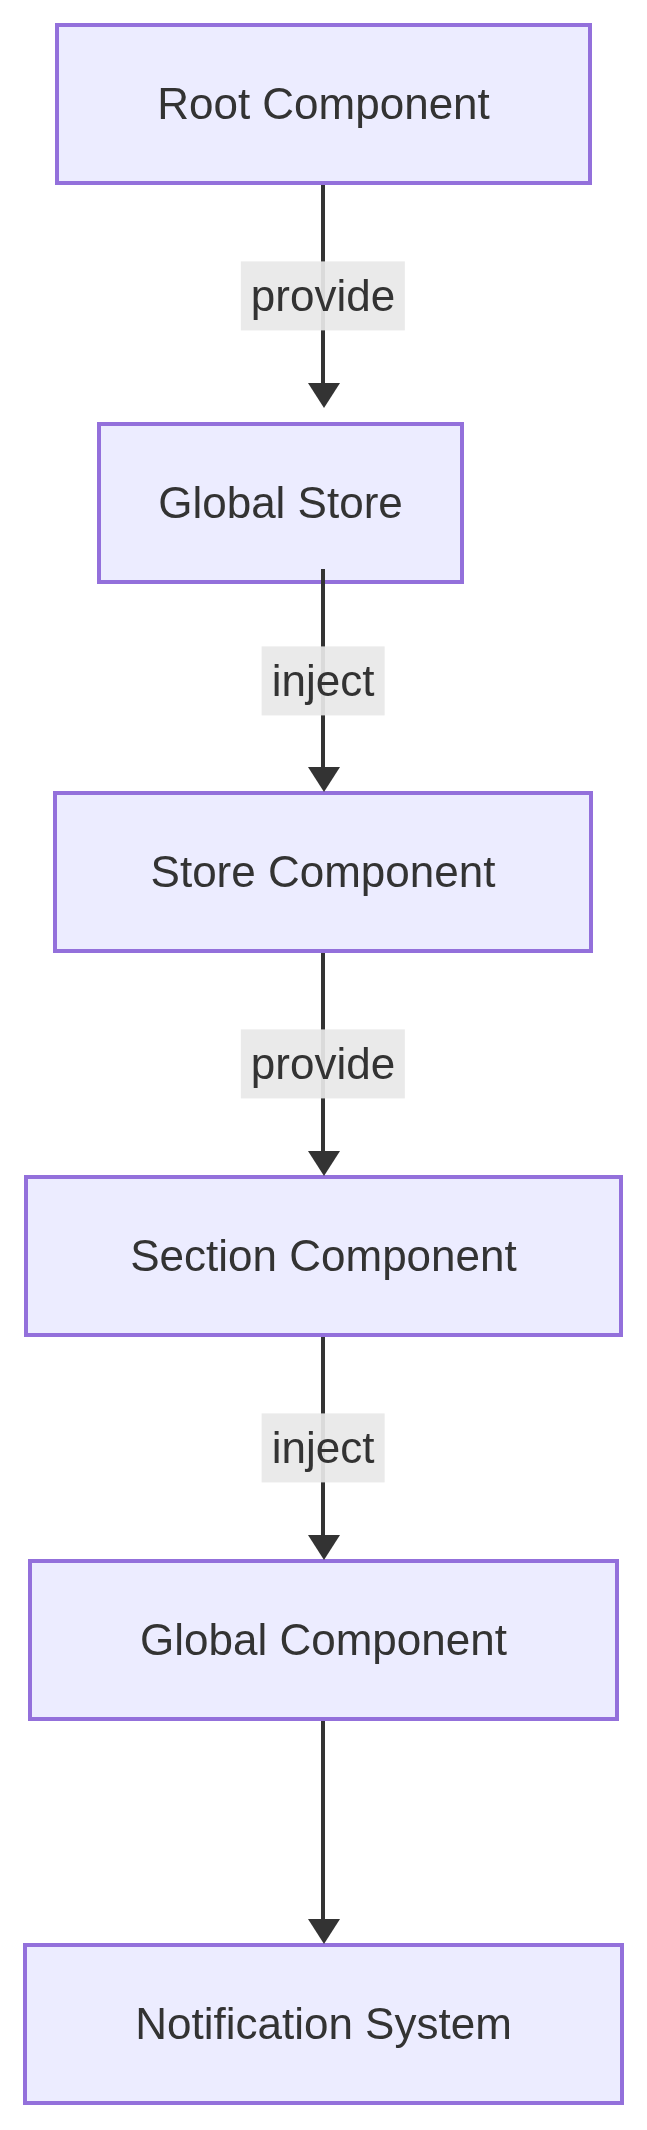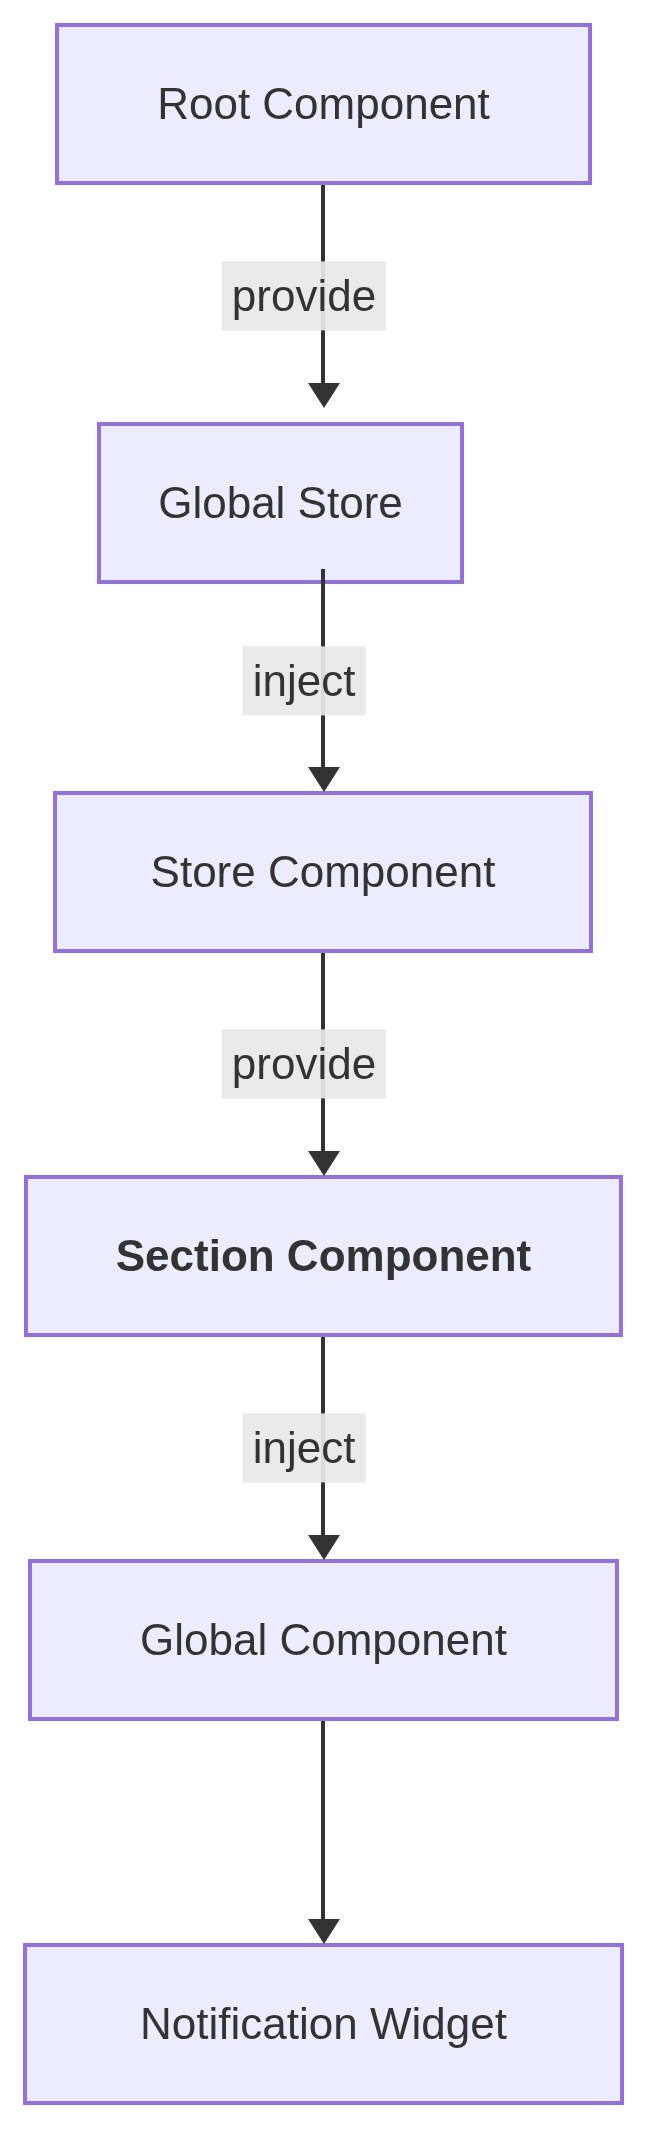--- a/index.html
+++ b/index.html
@@ -39,21 +39,21 @@
     position: absolute;
     left: 308px;
     width: 0;
     height: 0;
     border-left: 16px solid transparent;
     border-right: 16px solid transparent;
     border-top: 25px solid var(--color-edge-line, #333333);
   }
   .edge-label {
     position: absolute;
-    left: 304px;
+    left: 323px;
     transform: translate(-50%, -50%);
     background: rgba(232, 232, 232, 0.92);
     color: var(--color-text, #333333);
     font-size: 44px;
     line-height: 1.3;
     padding: 6px 10px;
     white-space: nowrap;
     text-align: center;
   }
 </style>
@@ -61,25 +61,25 @@
 <body>
 
 <div class="canvas">
 
   <div class="node" style="top:23px;   left:55px; width:537px;">Root Component</div>
 
   <div class="node" style="top:422px;  left:97px; width:367px;">Global Store</div>
 
   <div class="node" style="top:791px;  left:53px; width:540px;">Store Component</div>
 
-  <div class="node" style="top:1175px; left:24px; width:599px;font-weight:bold;">Section Component</div>
+  <div class="node" style="top:1175px; left:24px; width:599px;">Section Component</div>
 
   <div class="node" style="top:1559px; left:28px; width:591px;">Global Component</div>
 
-  <div class="node" style="top:1943px; left:23px; width:601px;">Notification Widget</div>
+  <div class="node" style="top:1943px; left:23px; width:601px;">Notification System</div>
 
   <div class="edge-line" style="top:185px; height:198px;"></div>
   <div class="arrow-head" style="top:383px;"></div>
   <span class="edge-label" style="top:296px;">provide</span>
 
   <div class="edge-line" style="top:569px; height:198px;"></div>
   <div class="arrow-head" style="top:767px;"></div>
   <span class="edge-label" style="top:681px;">inject</span>
 
   <div class="edge-line" style="top:953px; height:198px;"></div>

